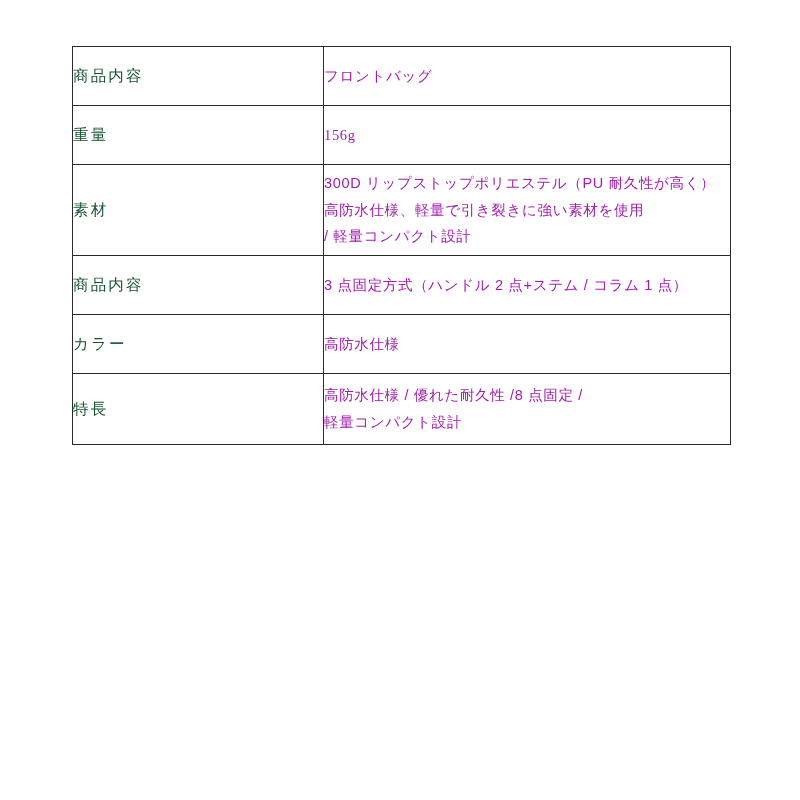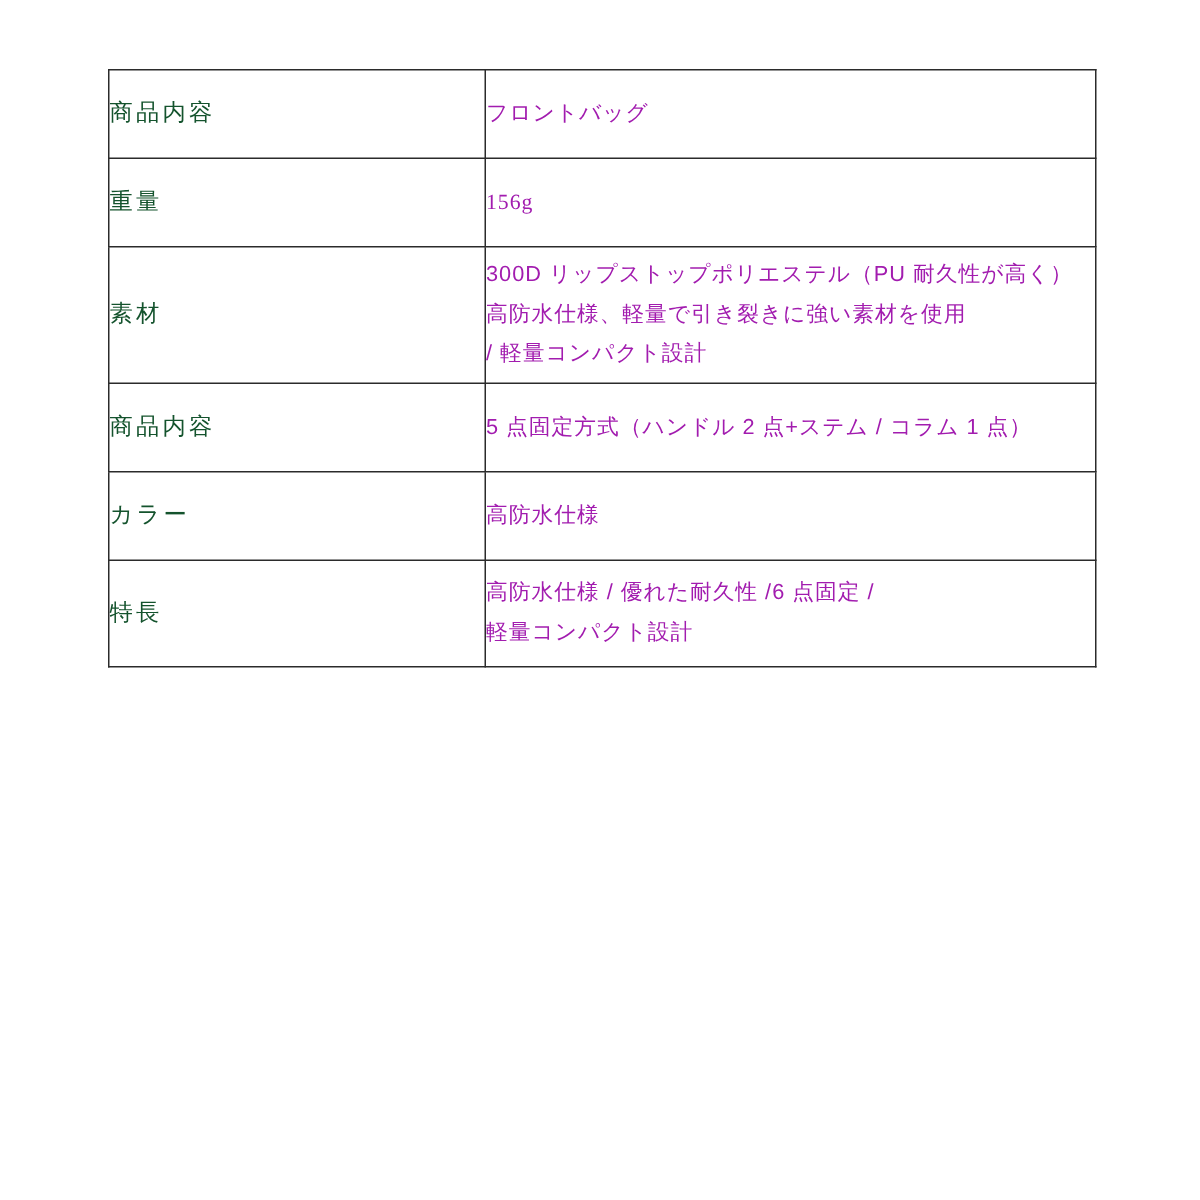--- a/index.html
+++ b/index.html
@@ -92,32 +92,32 @@
           <td class="label-cell">素材</td>
           <td class="value-cell">
             <span class="value-line">300D リップストップポリエステル（PU 耐久性が高く）</span>
             <span class="value-line">高防水仕様、軽量で引き裂きに強い素材を使用</span>
             <span class="value-line">/ 軽量コンパクト設計</span>
           </td>
         </tr>
         <tr class="r6">
           <td class="label-cell">商品内容</td>
           <td class="value-cell">
-            <span class="value-line">5 点固定方式（ハンドル 2 点+ステム / コラム 1 点）</span>
+            <span class="value-line">3 点固定方式（ハンドル 2 点+ステム / コラム 1 点）</span>
           </td>
         </tr>
         <tr class="r7">
           <td class="label-cell">カラー</td>
           <td class="value-cell">
             <span class="value-line">高防水仕様</span>
           </td>
         </tr>
         <tr class="r8">
           <td class="label-cell">特長</td>
           <td class="value-cell">
-            <span class="value-line">高防水仕様 / 優れた耐久性 /6 点固定 /</span>
+            <span class="value-line">高防水仕様 / 優れた耐久性 /8 点固定 /</span>
             <span class="value-line">軽量コンパクト設計</span>
           </td>
         </tr>
       </tbody>
     </table>
   </div>
 </div>
 
 </body></html>

